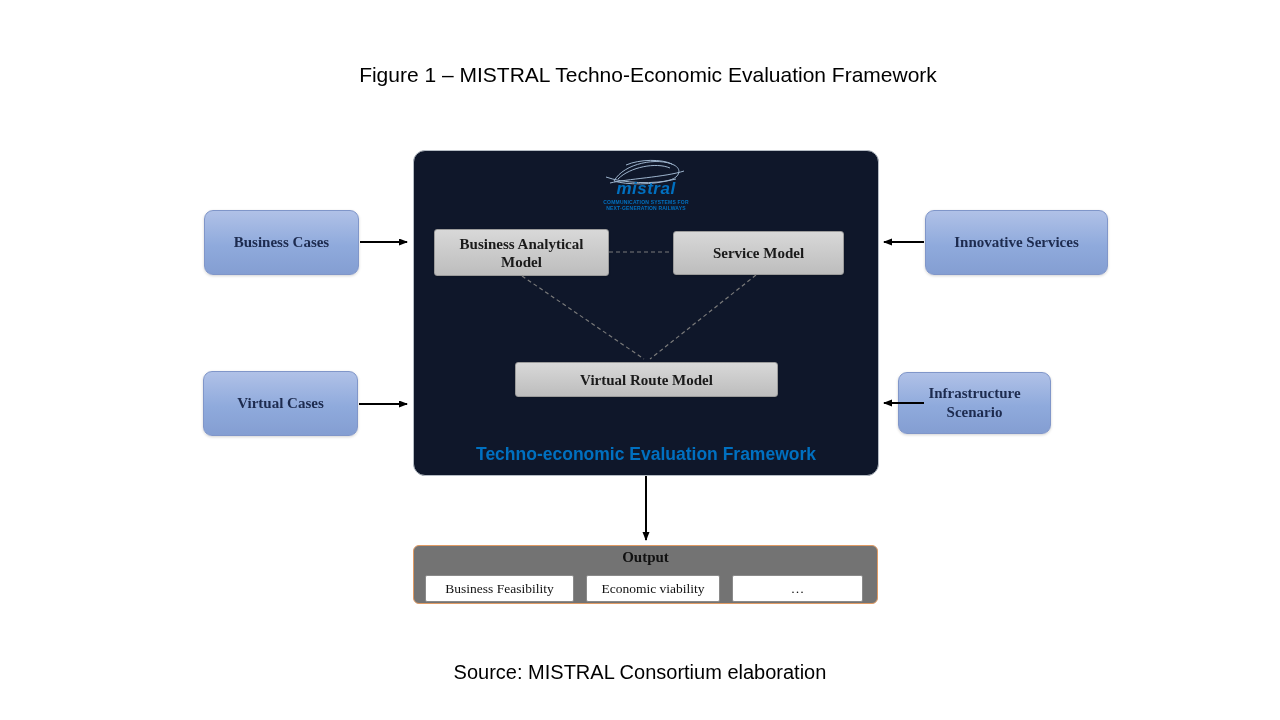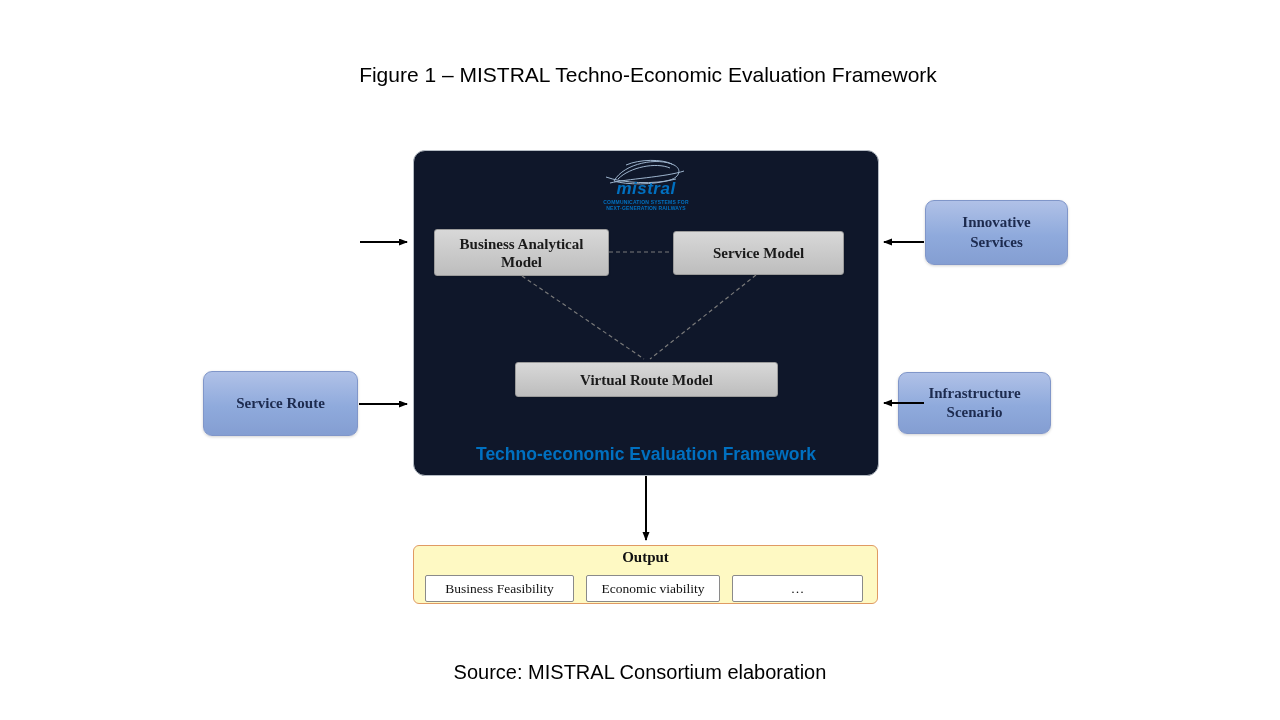--- a/index.html
+++ b/index.html
@@ -39,26 +39,26 @@
   
   .input-box{position:absolute;display:flex;align-items:center;justify-content:center;
              text-align:center;border-radius:9px;
              background:linear-gradient(180deg,#b0c1e7 0%,#8faadc 55%,#849ed2 100%);
              border:1px solid #8096c9;
              font-family:"Liberation Serif",serif;font-weight:bold;font-size:15px;
              color:#1d2b4f;line-height:1.3;padding:0 18px;box-sizing:border-box;
              box-shadow:0 1px 3px rgba(0,0,0,.18);}
   .box-business-cases{left:204px;top:210px;width:155px;height:65px;}
   .box-virtual-route{left:203px;top:371px;width:155px;height:65px;}
-  .box-innovative-services{left:925px;top:200px;width:143px;height:65px;}
+  .box-innovative-services{left:925px;top:210px;width:183px;height:65px;}
   .box-infrastructure-scenario{left:898px;top:372px;width:153px;height:62px;}
 
   
   .output-box{position:absolute;left:413px;top:545px;width:465px;height:59px;
-              background:#fef9c3;border:1px solid #e09a63;border-radius:6px;
+              background:#737373;border:1px solid #e09a63;border-radius:6px;
               box-sizing:border-box;}
   .output-title{text-align:center;font-family:"Liberation Serif",serif;font-weight:bold;
                 font-size:15px;color:#111;margin-top:3px;}
   .output-item{position:absolute;display:flex;align-items:center;justify-content:center;
                background:#fff;border:1px solid #8a8a8a;border-radius:2px;
                font-family:"Liberation Serif",serif;font-size:13.5px;color:#111;
                box-sizing:border-box;}
   .out-item-1{left:11px;top:29px;width:149px;height:27px;}
   .out-item-2{left:172px;top:29px;width:134px;height:27px;}
   .out-item-3{left:318px;top:29px;width:131px;height:27px;}
@@ -90,21 +90,22 @@
       <div class="logo-tagline">COMMUNICATION SYSTEMS FOR NEXT-GENERATION RAILWAYS</div>
     </div>
 
     <div class="model-box model-bam">Business Analytical Model</div>
     <div class="model-box model-sm">Service Model</div>
     <div class="model-box model-vrm">Virtual Route Model</div>
 
     <div class="framework-label">Techno-economic Evaluation Framework</div>
   </div>
 
-  <div class="input-box box-virtual-route">Service Route</div>
+  <div class="input-box box-business-cases">Business Cases</div>
+  <div class="input-box box-virtual-route">Virtual Cases</div>
   <div class="input-box box-innovative-services">Innovative Services</div>
   <div class="input-box box-infrastructure-scenario">Infrastructure Scenario</div>
 
   <div class="output-box">
     <div class="output-title">Output</div>
     <div class="output-item out-item-1">Business Feasibility</div>
     <div class="output-item out-item-2">Economic viability</div>
     <div class="output-item out-item-3">…</div>
   </div>
 

